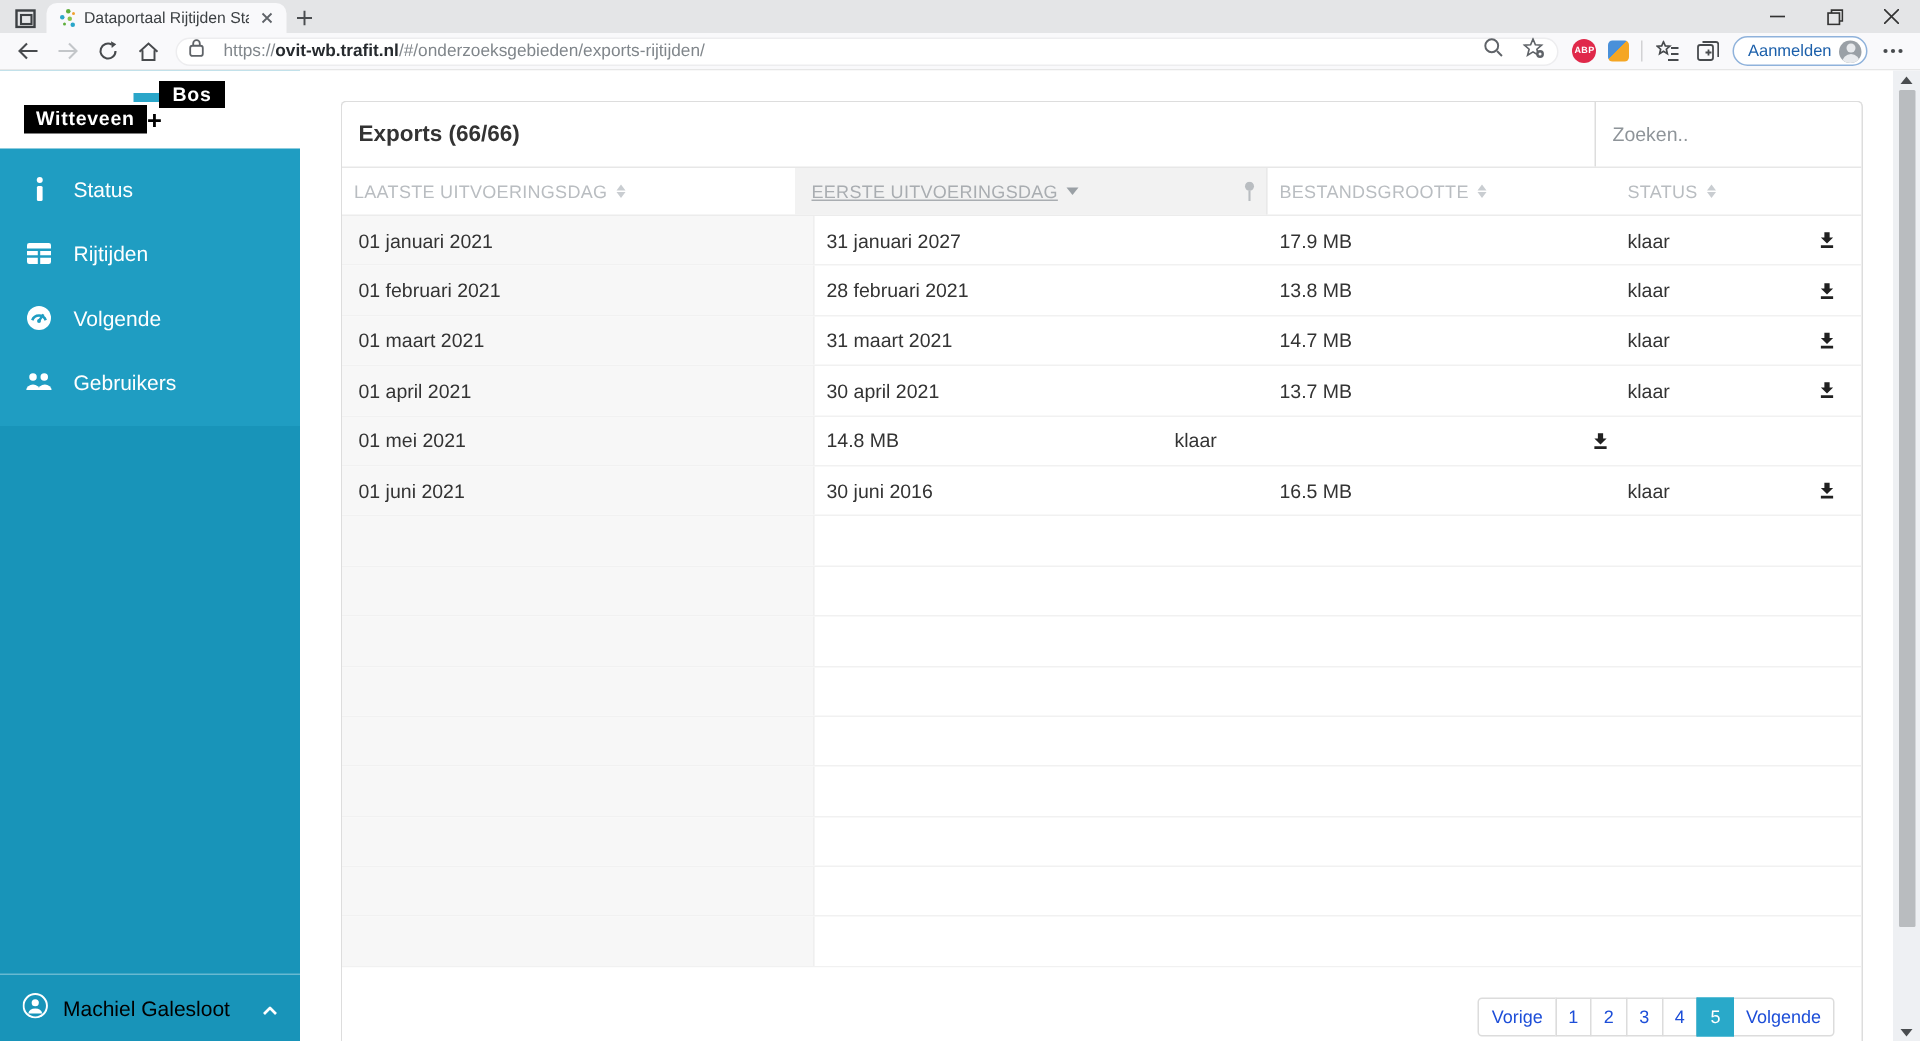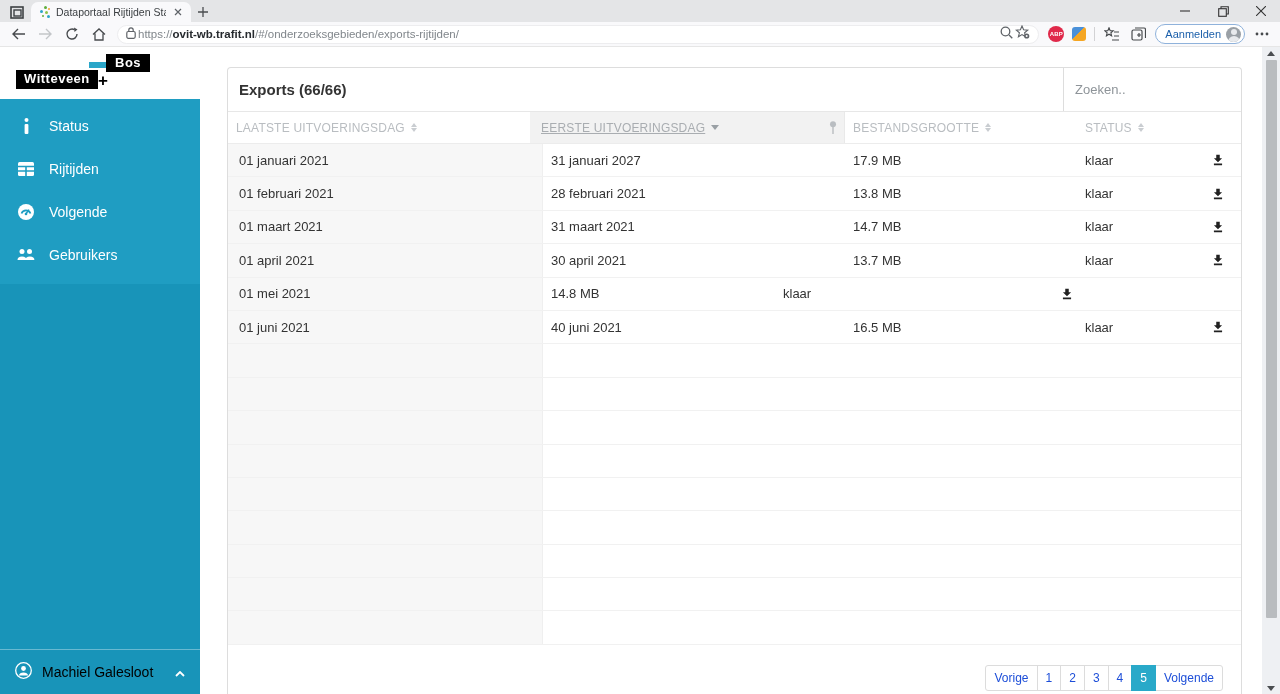--- a/index.html
+++ b/index.html
@@ -12,21 +12,21 @@
   .favicon { width:12px; height:12px; position:relative; flex-shrink:0; }
   .favicon i { position:absolute; border-radius:50%; }
   .tab-title { font-size:10.5px; color:#3c4043; flex:1; white-space:nowrap; overflow:hidden; }
   .tab-close { width:14px; height:14px; display:flex; align-items:center; justify-content:center; cursor:pointer; flex-shrink:0; }
   .newtab { width:24px; height:20px; display:flex; align-items:center; justify-content:center; cursor:pointer; }
   .win-controls { position:absolute; right:0; top:0; height:22px; display:flex; }
   .win-btn { width:38px; height:22px; display:flex; align-items:center; justify-content:center; cursor:pointer; }
 
   .toolbar { height:25px; background:#f9f9fb; border-bottom:1px solid #e6e6e6; display:flex; align-items:center; padding:0 9px; gap:9px; }
   .nav-ic { width:18px; height:18px; display:flex; align-items:center; justify-content:center; cursor:pointer; flex-shrink:0; }
-  .addressbar { flex:1; height:19px; background:#fff; border:1px solid #ededef; border-radius:10px; display:flex; align-items:center; padding:0 8px; gap:2px; min-width:0; }
+  .addressbar { flex:1; height:19px; background:#fff; border:1px solid #ededef; border-radius:10px; display:flex; align-items:center; padding:0 8px; gap:13px; min-width:0; }
   .url { font-size:11.5px; color:#80868b; white-space:nowrap; overflow:hidden; flex:1; }
   .url b { color:#262a2e; font-weight:bold; }
   .bar-right { display:flex; align-items:center; gap:8px; margin-left:auto; }
   .abp { width:16px; height:16px; border-radius:50%; background:#e0294a; color:#fff; font-size:6px; font-weight:bold; display:flex; align-items:center; justify-content:center; letter-spacing:.2px; cursor:pointer; }
   .ext-sq { width:14px; height:14px; border-radius:3px; background:linear-gradient(135deg,#4a90d9 0 46%, #f5a623 46% 100%); cursor:pointer; }
   .vsep { width:1px; height:14px; background:#d2d2d4; }
   .profile-pill { height:20px; border:1px solid #8fb2db; border-radius:10px; display:flex; align-items:center; gap:5px; padding:0 3px 0 9px; cursor:pointer; background:#fff; }
   .profile-pill span { font-size:11px; color:#1b5faa; }
   .avatar-sm { width:15px; height:15px; border-radius:50%; background:#9aa0a6; position:relative; overflow:hidden; }
   .avatar-sm::before { content:""; position:absolute; left:4.5px; top:2.5px; width:6px; height:6px; border-radius:50%; background:#e8eaed; }
@@ -400,21 +400,21 @@
               <span class="dl-btn">
                 <svg width="14" height="14" viewBox="0 0 24 24">
                   <path d="M19 9h-4V3H9v6H5l7 7 7-7z" fill="#212121"></path>
                   <path d="M5 18h14v3H5z" fill="#212121"></path>
                 </svg>
               </span>
             </div>
         </div>
         <div class="tr">
           <div class="td td1">01 juni 2021</div>
-          <div class="td td2">40 juni 2021</div>
+          <div class="td td2">30 juni 2016</div>
           <div class="td td3">16.5 MB</div>
           <div class="td td4">klaar</div>
           <div class="td td5">
               <span class="dl-btn">
                 <svg width="14" height="14" viewBox="0 0 24 24">
                   <path d="M19 9h-4V3H9v6H5l7 7 7-7z" fill="#212121"></path>
                   <path d="M5 18h14v3H5z" fill="#212121"></path>
                 </svg>
               </span>
             </div>

